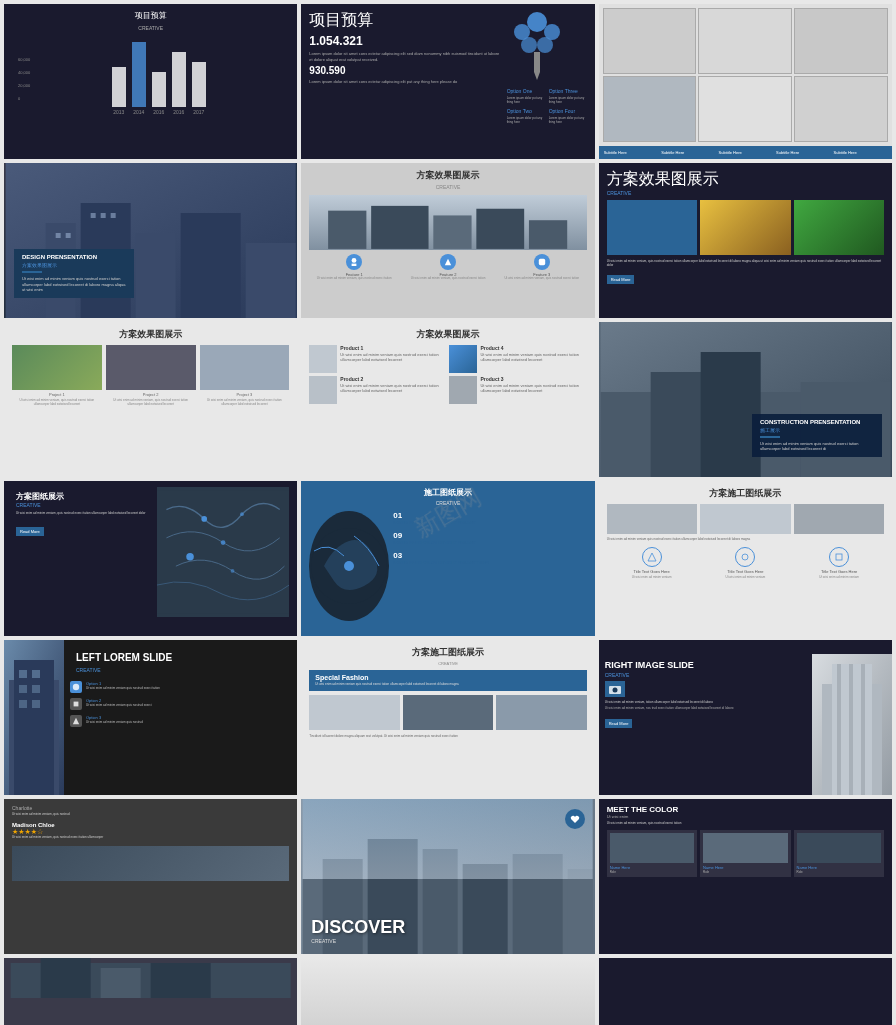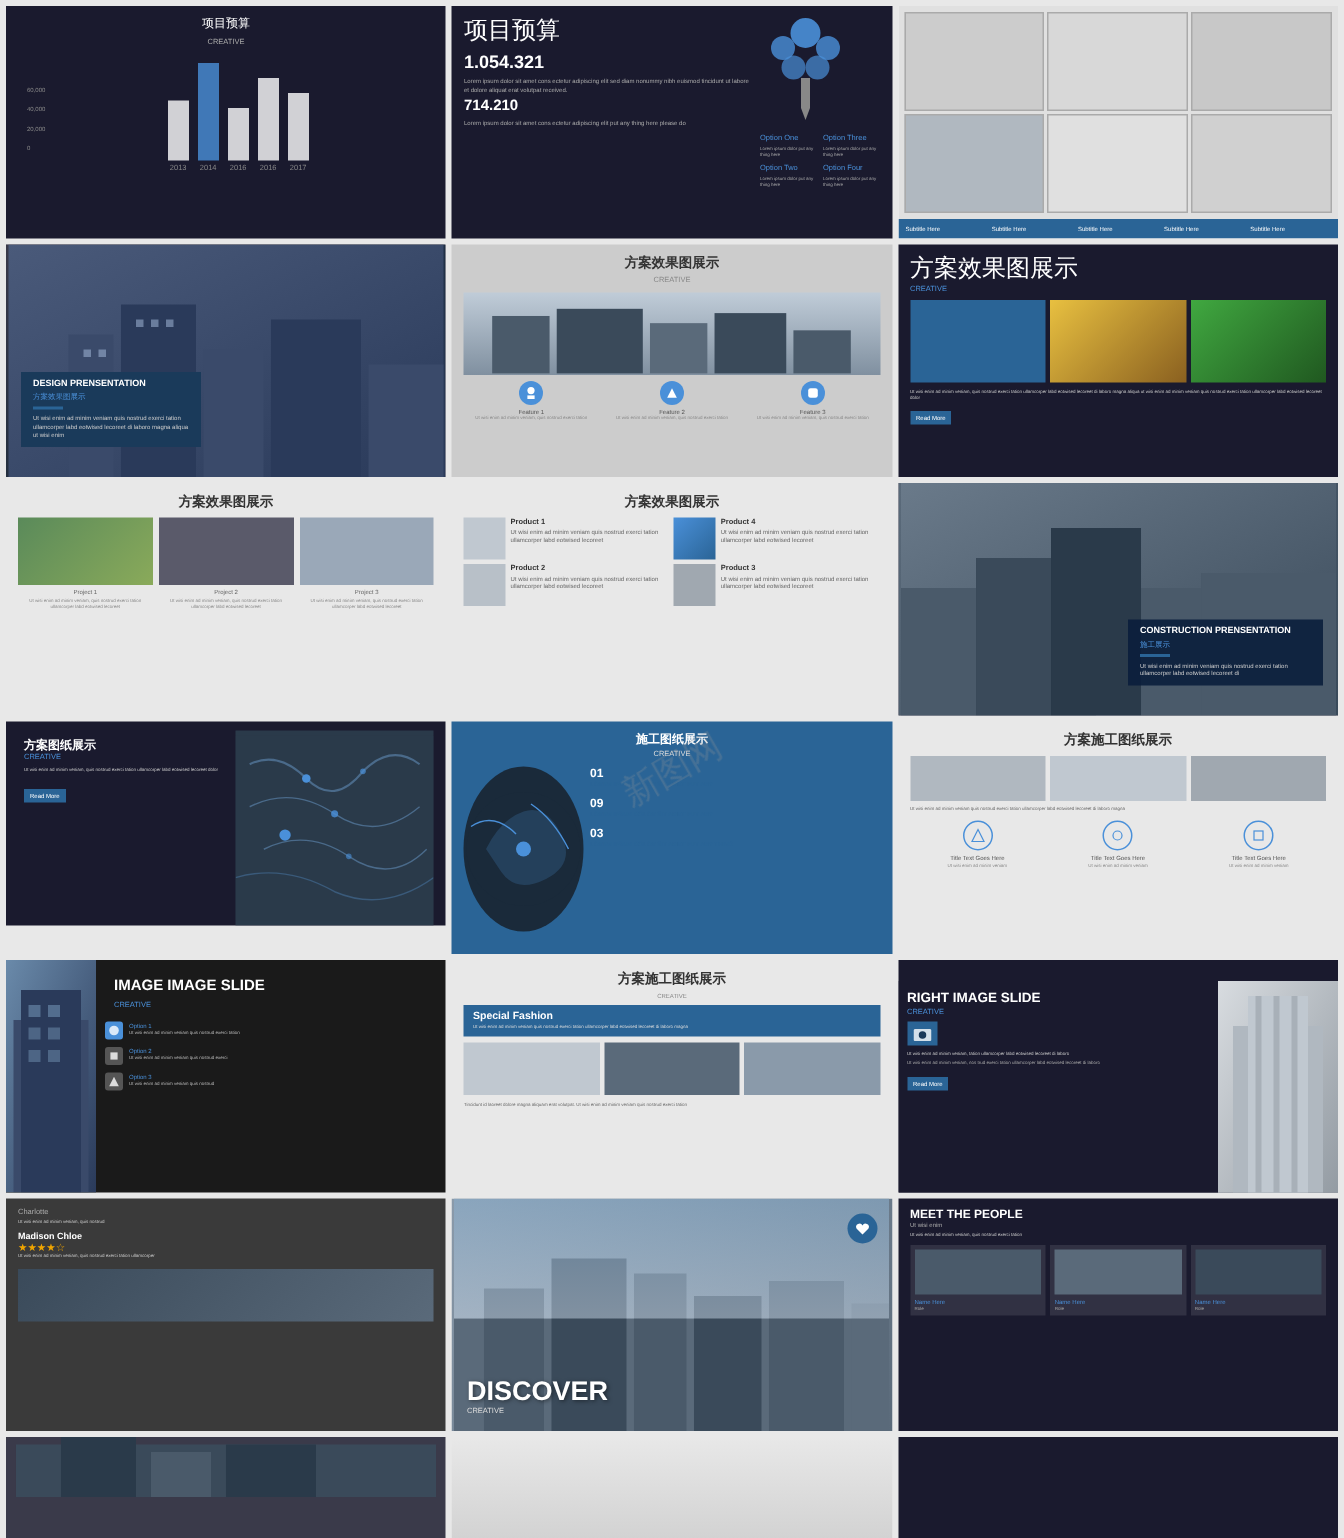--- a/index.html
+++ b/index.html
@@ -62,21 +62,21 @@
       height: 155px;
     }
     .slide-9 {
       background: #4a4a5a;
       height: 155px;
     }
 
     
     .slide-10 {
       background: #1a1a2e;
-      height: 136px;
+      height: 155px;
     }
     .slide-11 {
       background: #2a6496;
       height: 155px;
     }
     .slide-12 {
       background: #e8e8e8;
       height: 155px;
     }
 
@@ -738,21 +738,21 @@
     </div>
   </div>
 
   <div class="slide slide-2">
     <div class="inner">
       <div style="display:flex;gap:6px;">
         <div style="flex:1;">
           <div class="title-ch" style="text-align:left;color:#fff;">项目预算</div>
           <div class="big-number">1.054.321</div>
           <div class="small-text">Lorem ipsum dolor sit amet cons ectetur adipiscing elit sed diam nonummy nibh euismod tincidunt ut labore et dolore aliquat erat volutpat received.</div>
-          <div class="big-number" style="font-size:10px;">714.210</div>
+          <div class="big-number" style="font-size:10px;">930.590</div>
           <div class="small-text">Lorem ipsum dolor sit amet cons ectetur adipiscing elit put any thing here please do</div>
         </div>
         <div style="width:80px;">
           
           <svg width="60" height="70" viewBox="0 0 60 70">
             <circle cx="30" cy="12" r="10" fill="#4a90d9" opacity="0.9"></circle>
             <circle cx="15" cy="22" r="8" fill="#4a90d9" opacity="0.8"></circle>
             <circle cx="45" cy="22" r="8" fill="#4a90d9" opacity="0.8"></circle>
             <circle cx="22" cy="35" r="8" fill="#4a90d9" opacity="0.7"></circle>
             <circle cx="38" cy="35" r="8" fill="#4a90d9" opacity="0.7"></circle>
@@ -1115,21 +1115,21 @@
 
           <rect x="15" y="30" width="8" height="8" fill="#7090b0" opacity="0.6"></rect>
           <rect x="28" y="30" width="8" height="8" fill="#7090b0" opacity="0.6"></rect>
           <rect x="15" y="45" width="8" height="8" fill="#7090b0" opacity="0.5"></rect>
           <rect x="28" y="45" width="8" height="8" fill="#7090b0" opacity="0.5"></rect>
           <rect x="15" y="60" width="8" height="8" fill="#7090b0" opacity="0.5"></rect>
           <rect x="28" y="60" width="8" height="8" fill="#7090b0" opacity="0.5"></rect>
         </svg>
       </div>
       <div class="right-content-panel">
-        <div class="left-img-slide-title">IMAGE IMAGE SLIDE</div>
+        <div class="left-img-slide-title">LEFT LOREM SLIDE</div>
         <div class="left-img-slide-creative">CREATIVE</div>
         <div style="margin-top:4px;display:flex;flex-direction:column;gap:5px;">
           <div class="option-row">
             <div class="option-icon">
               <svg width="8" height="8" viewBox="0 0 10 10">
                   <circle cx="5" cy="5" r="4" fill="#fff" opacity="0.8"></circle>
                 </svg>
             </div>
             <div class="option-content">
               <div class="option-name-label">Option 1</div>
@@ -1269,21 +1269,21 @@
           <svg width="10" height="9" viewBox="0 0 10 9">
               <path d="M5 8 L1 4 Q0 2 2 1 Q4 0 5 2 Q6 0 8 1 Q10 2 9 4 Z" fill="#fff"></path>
             </svg>
         </div>
       </div>
     </div>
   </div>
 
   <div class="slide slide-18">
     <div class="inner">
-      <div style="font-size:8px;font-weight:bold;color:#fff;">MEET THE PEOPLE</div>
+      <div style="font-size:8px;font-weight:bold;color:#fff;">MEET THE COLOR</div>
       <div style="font-size:4px;color:#aaa;margin-bottom:3px;">Ut wisi enim</div>
       <div style="font-size:3px;color:#ccc;line-height:1.3;margin-bottom:4px;">Ut wisi enim ad minim veniam, quis nostrud exerci tation</div>
       <div class="meet-grid">
         <div class="meet-card">
           <div class="meet-img"></div>
           <div class="meet-name">Name Here</div>
           <div class="meet-role">Role</div>
         </div>
         <div class="meet-card">
           <div class="meet-img" style="background:#5a6a7a;"></div>

